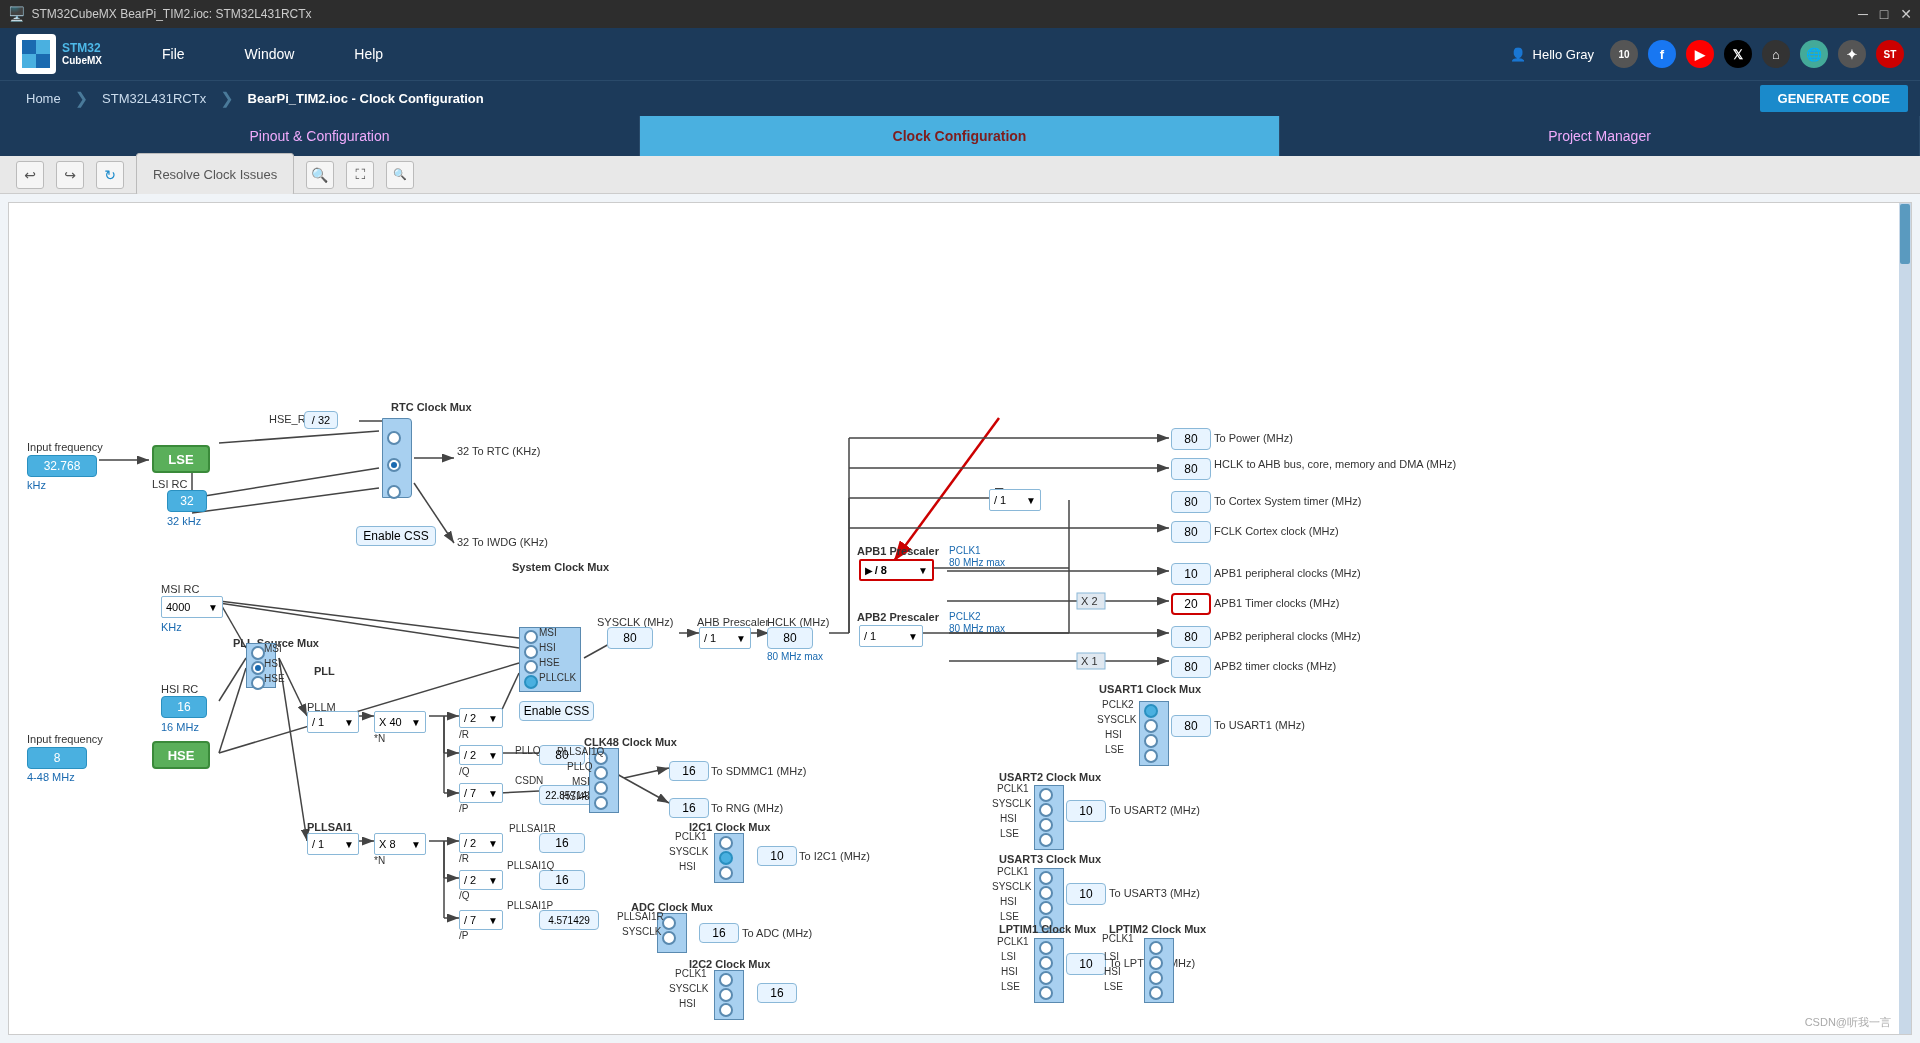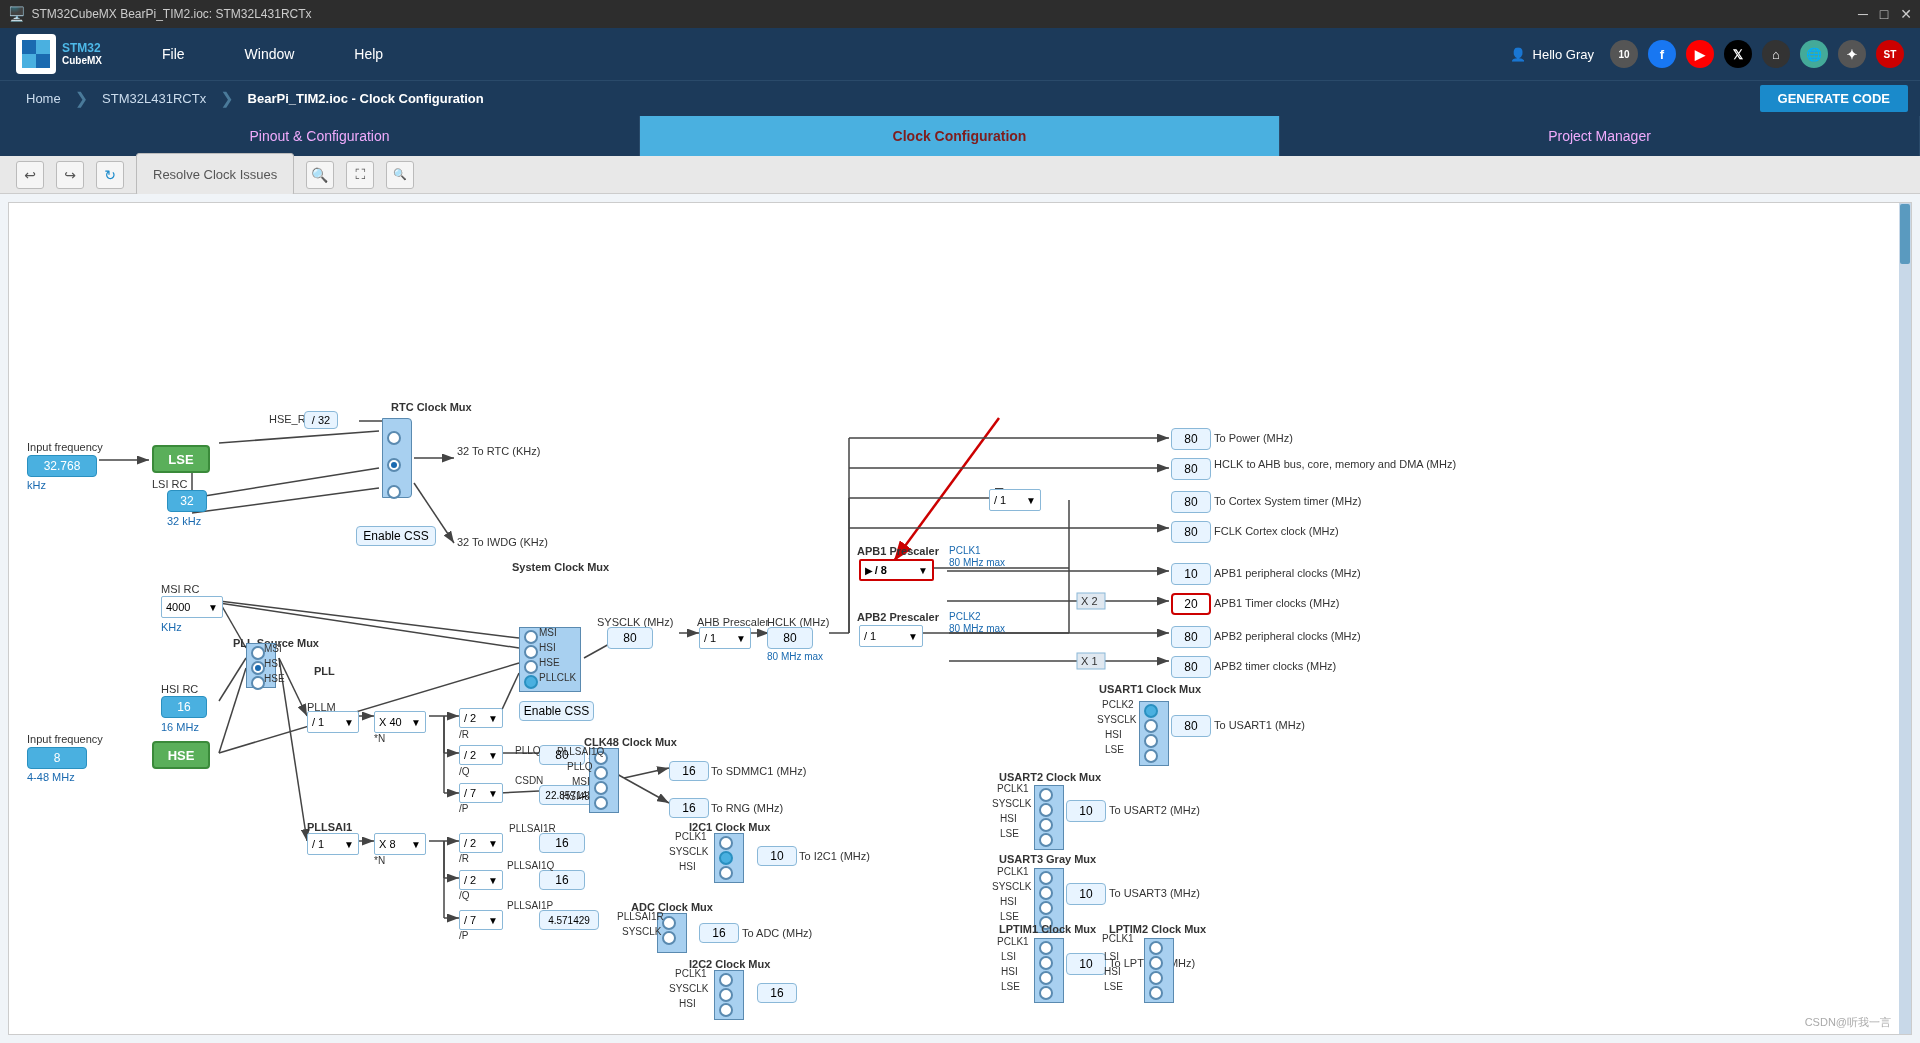--- a/index.html
+++ b/index.html
@@ -737,21 +737,21 @@
     <div class="radio-dot" style="left:1030px;top:600px;"></div>
     <div class="radio-dot" style="left:1030px;top:615px;"></div>
     <div class="radio-dot" style="left:1030px;top:630px;"></div>
     <div class="lbl" style="left:988px;top:580px;font-size:10px;">PCLK1</div>
     <div class="lbl" style="left:983px;top:595px;font-size:10px;">SYSCLK</div>
     <div class="lbl" style="left:991px;top:610px;font-size:10px;">HSI</div>
     <div class="lbl" style="left:991px;top:625px;font-size:10px;">LSE</div>
     <div class="val-box" style="left:1057px;top:597px;width:40px;height:22px;">10</div>
     <div class="lbl" style="left:1100px;top:601px;">To USART2 (MHz)</div>
 
-    <div class="lbl bold" style="left:990px;top:650px;">USART3 Gray Mux</div>
+    <div class="lbl bold" style="left:990px;top:650px;">USART3 Clock Mux</div>
     <div class="mux-block" style="left:1025px;top:665px;width:30px;height:65px;"></div>
     <div class="radio-dot" style="left:1030px;top:668px;"></div>
     <div class="radio-dot" style="left:1030px;top:683px;"></div>
     <div class="radio-dot" style="left:1030px;top:698px;"></div>
     <div class="radio-dot" style="left:1030px;top:713px;"></div>
     <div class="lbl" style="left:988px;top:663px;font-size:10px;">PCLK1</div>
     <div class="lbl" style="left:983px;top:678px;font-size:10px;">SYSCLK</div>
     <div class="lbl" style="left:991px;top:693px;font-size:10px;">HSI</div>
     <div class="lbl" style="left:991px;top:708px;font-size:10px;">LSE</div>
     <div class="val-box" style="left:1057px;top:680px;width:40px;height:22px;">10</div>

